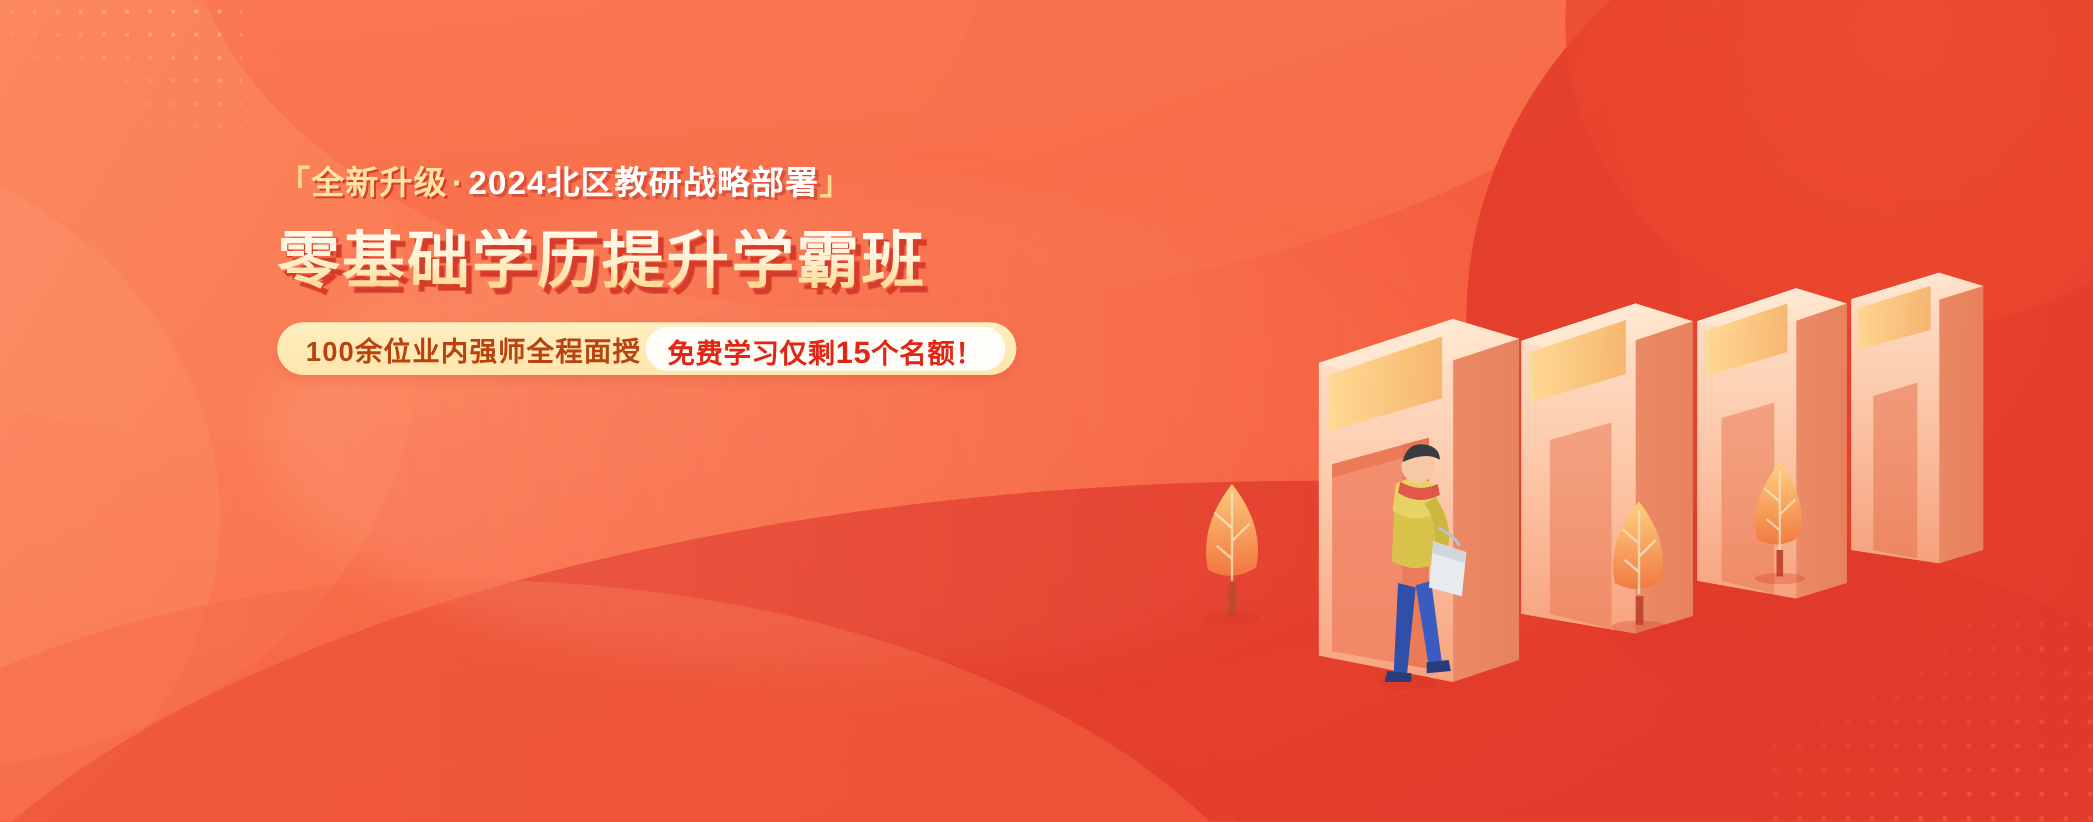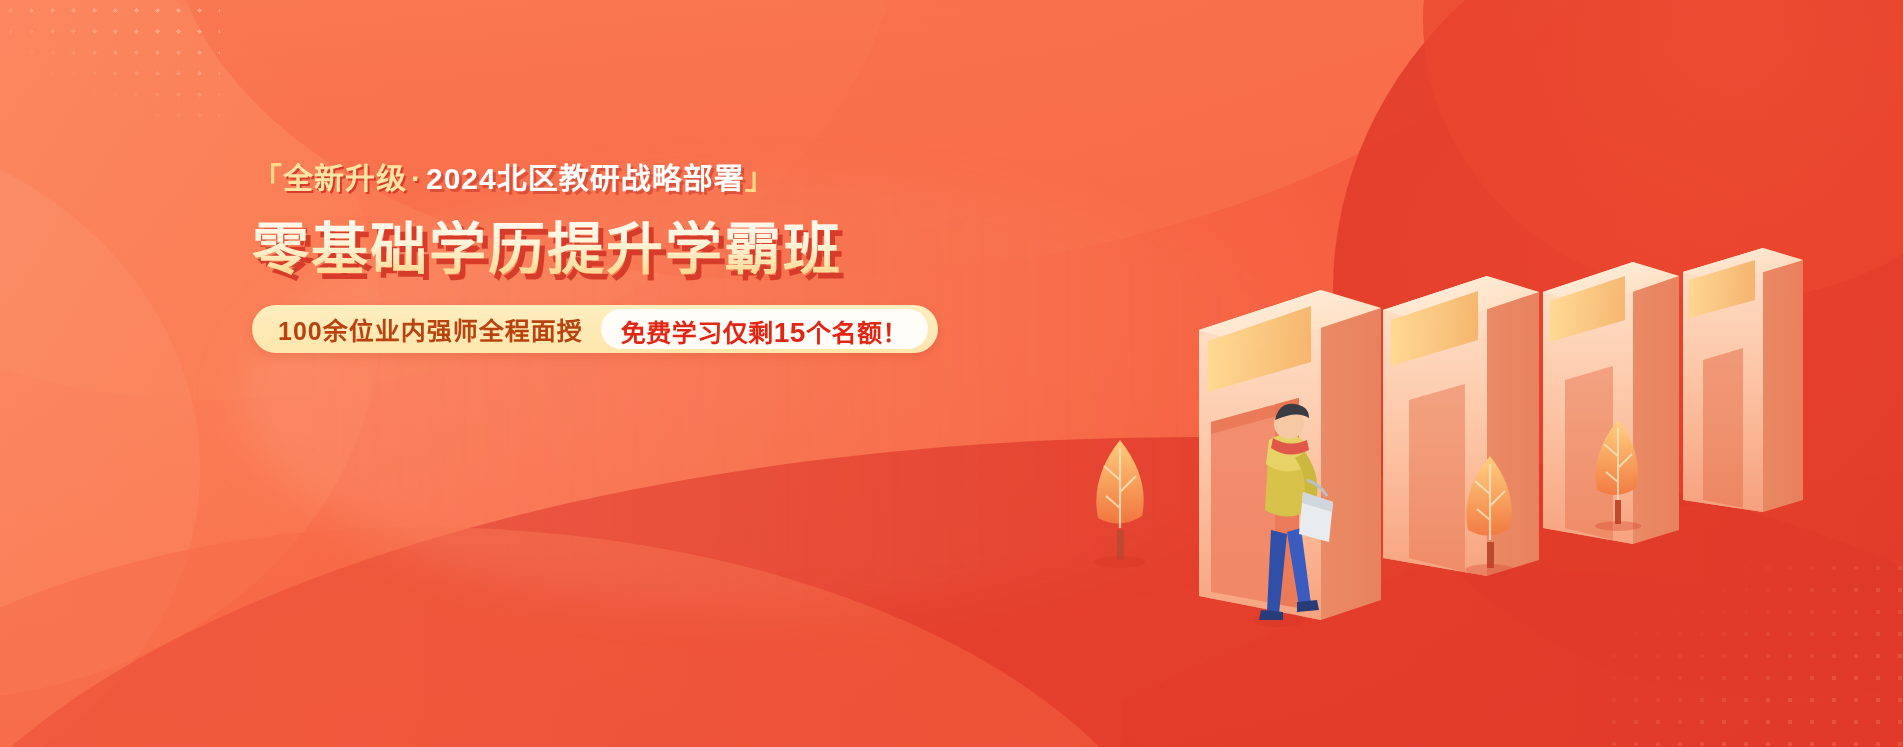--- a/index.html
+++ b/index.html
@@ -82,21 +82,21 @@
   .dots-br{
     bottom:0;right:0;width:300px;height:190px;
     background-image:radial-gradient(#ff9b79 2.2px,transparent 2.3px);
     background-size:22px 22px;
     -webkit-mask-image:linear-gradient(330deg,#000 25%,transparent 78%);
             mask-image:linear-gradient(330deg,#000 25%,transparent 78%);
     opacity:.5;
   }
 
   
-  .copy{position:absolute;left:252px;top:160px;width:880px;z-index:30;}
+  .copy{position:absolute;left:252px;top:148px;width:880px;z-index:30;}
 
   .eyebrow{
     font-size:30px;font-weight:700;letter-spacing:1px;white-space:nowrap;
     line-height:1.25;
   }
   .br-l,.br-r{color:#ffd98a;font-weight:700;}
   .eyebrow .hl{
     color:#ffe5a3;
     text-shadow:2px 2px 0 #d93c2b;
   }
@@ -118,21 +118,21 @@
 
   .pill{
     margin-top:26px;display:inline-flex;align-items:center;
     height:48px;border-radius:24px;
     background:linear-gradient(180deg,#ffeec0 0%,#ffe6ac 100%);
     padding:0 10px 0 26px;white-space:nowrap;
     box-shadow:0 4px 10px rgba(180,45,30,.16);
   }
   .pill-text{
     font-size:25px;font-weight:700;color:#b8430f;letter-spacing:1px;
-    padding-right:18px;
+    padding-right:4px;
   }
   .pill-chip{
     display:inline-flex;align-items:flex-end;height:40px;border-radius:20px;
     background:#fffdf7;padding:0 20px;
     font-size:25px;font-weight:700;color:#e22615;letter-spacing:.5px;
   }
   .pill-chip .num{font-size:28px;font-weight:700;color:#e22615;}
 
   
   .art{position:absolute;right:0;top:0;width:900px;height:747px;z-index:20;}

